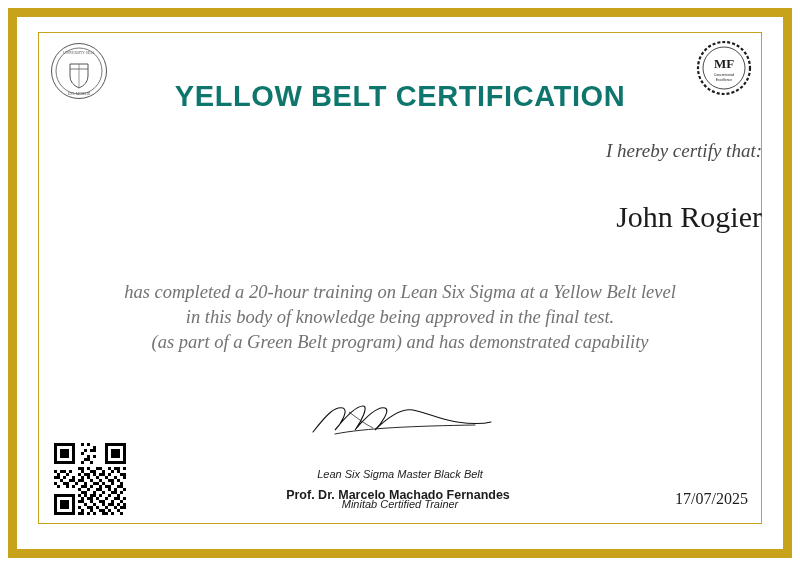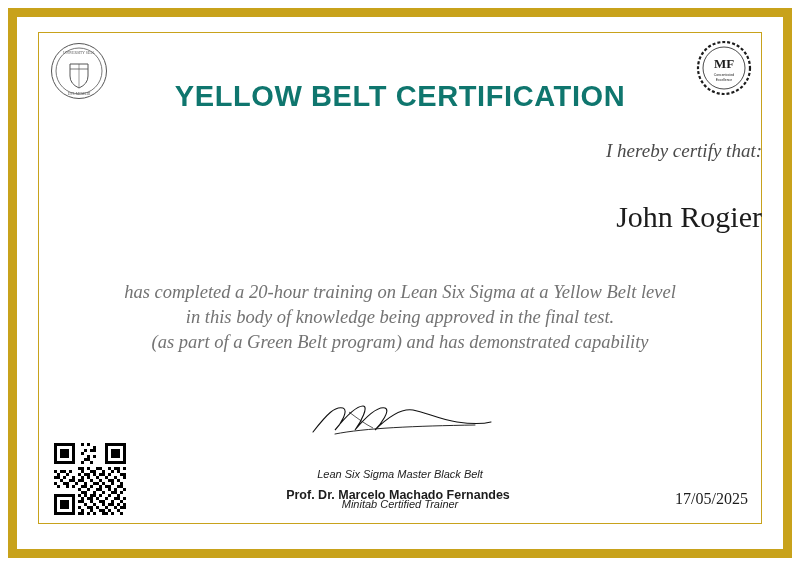--- a/index.html
+++ b/index.html
@@ -367,16 +367,16 @@
           <rect x="9" y="24" width="2" height="1"></rect>
             <rect x="12" y="24" width="1" height="1"></rect>
             <rect x="14" y="24" width="1" height="1"></rect>
           <rect x="17" y="24" width="2" height="1"></rect>
             <rect x="20" y="24" width="1" height="1"></rect>
             <rect x="23" y="24" width="1" height="1"></rect>
         </g>
       </svg>
     </div>
 
-    <div class="date">17/05/2025</div>
+    <div class="date">17/07/2025</div>
 
   </div>
 </div>
 
 </body></html>

